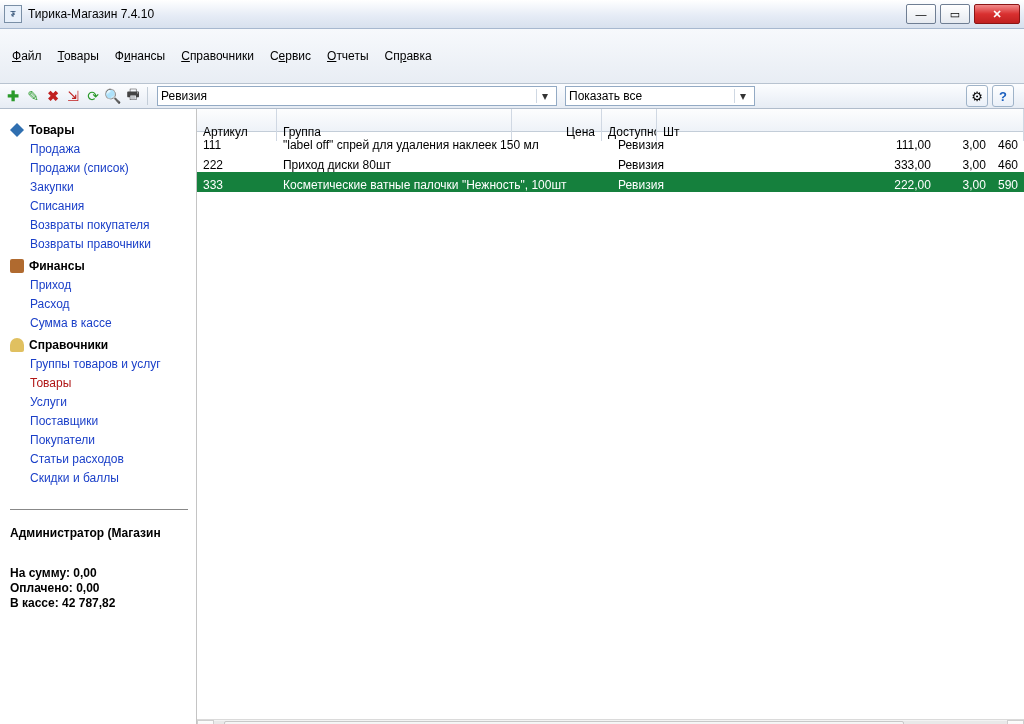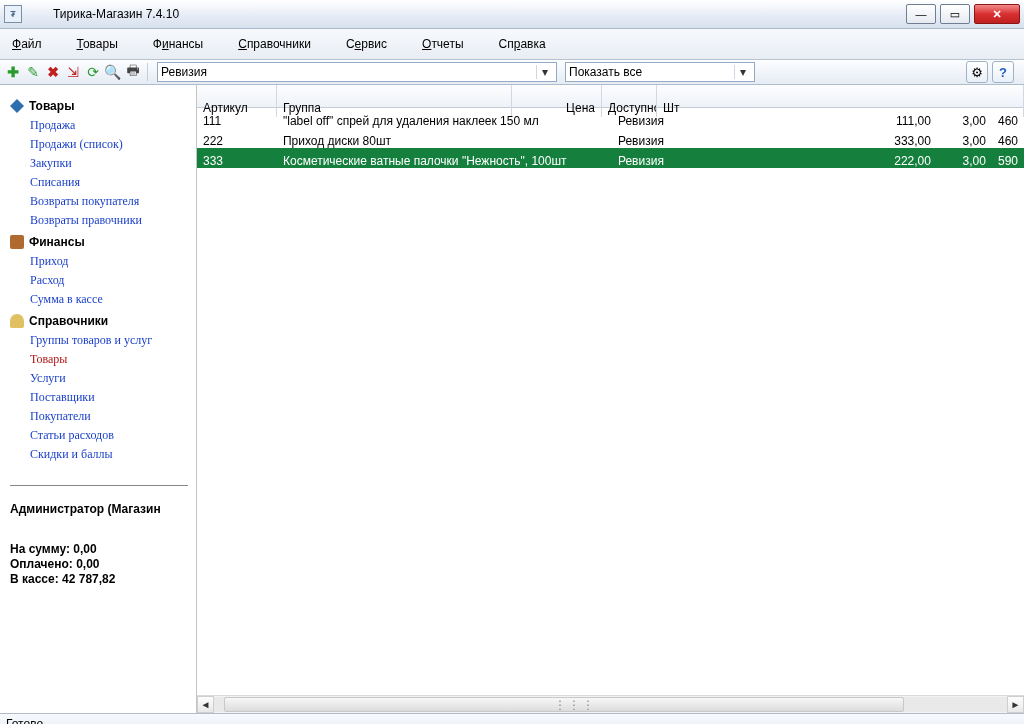--- a/index.html
+++ b/index.html
@@ -25,21 +25,20 @@
   display: inline-flex; align-items:center; justify-content:center;
   margin-right: 6px;
   border: 1px solid #7a8fa6;
   background: #e8f0fa;
   font-size: 9px;
   color:#2a4a6f;
 }
 .titlebar .title {
   flex: 1;
   color: #000;
-  margin-left: 25px;
 }
 .winbtns { display:flex; gap:4px; }
 .winbtn {
   width: 28px; height: 18px;
   border: 1px solid #6f7e93;
   border-radius: 2px;
   display:flex; align-items:center; justify-content:center;
   background: linear-gradient(#fff,#e6eaf0);
   font-size: 11px;
   cursor: default;
@@ -52,22 +51,21 @@
 }
 .winbtn.max, .winbtn.min {
   width: 28px;
 }
 
 .menubar {
   background: linear-gradient(#f7f9fc,#e8edf4);
   border-bottom: 1px solid #b8c3d0;
   height: 22px;
   display:flex; align-items:center;
-  padding: 4px 4px;
-  gap: 19px;
+  padding: 16px 4px;
 }
 .menubar .menuitem {
   padding: 2px 8px;
   cursor: default;
   color:#000;
 }
 .menubar .menuitem u { text-decoration: underline; }
 
 
 .toolbar {
@@ -135,21 +133,20 @@
   width:14px;height:14px; display:inline-block;
 }
 .sect.goods .sect-icon{ background:#2f6fb0; clip-path: polygon(0 50%, 50% 0, 100% 50%, 50% 100%);}
 .sect.fin .sect-icon{ background:#b06a2f; border-radius:2px;}
 .sect.ref .sect-icon{ background:#e0c060; border-radius:7px 7px 2px 2px;}
 .navlink {
   color: #1a3fc8;
   cursor: default;
   margin: 2px 0 2px 20px;
   line-height: 17px;
-  font-family: Liberation Serif, serif;
 }
 .navlink.active {
   color: #b01616;
 }
 .sidebar-divider {
   border-top:1px solid #888;
   margin: 22px 0 16px 0;
 }
 .admin {
   font-weight:bold;

